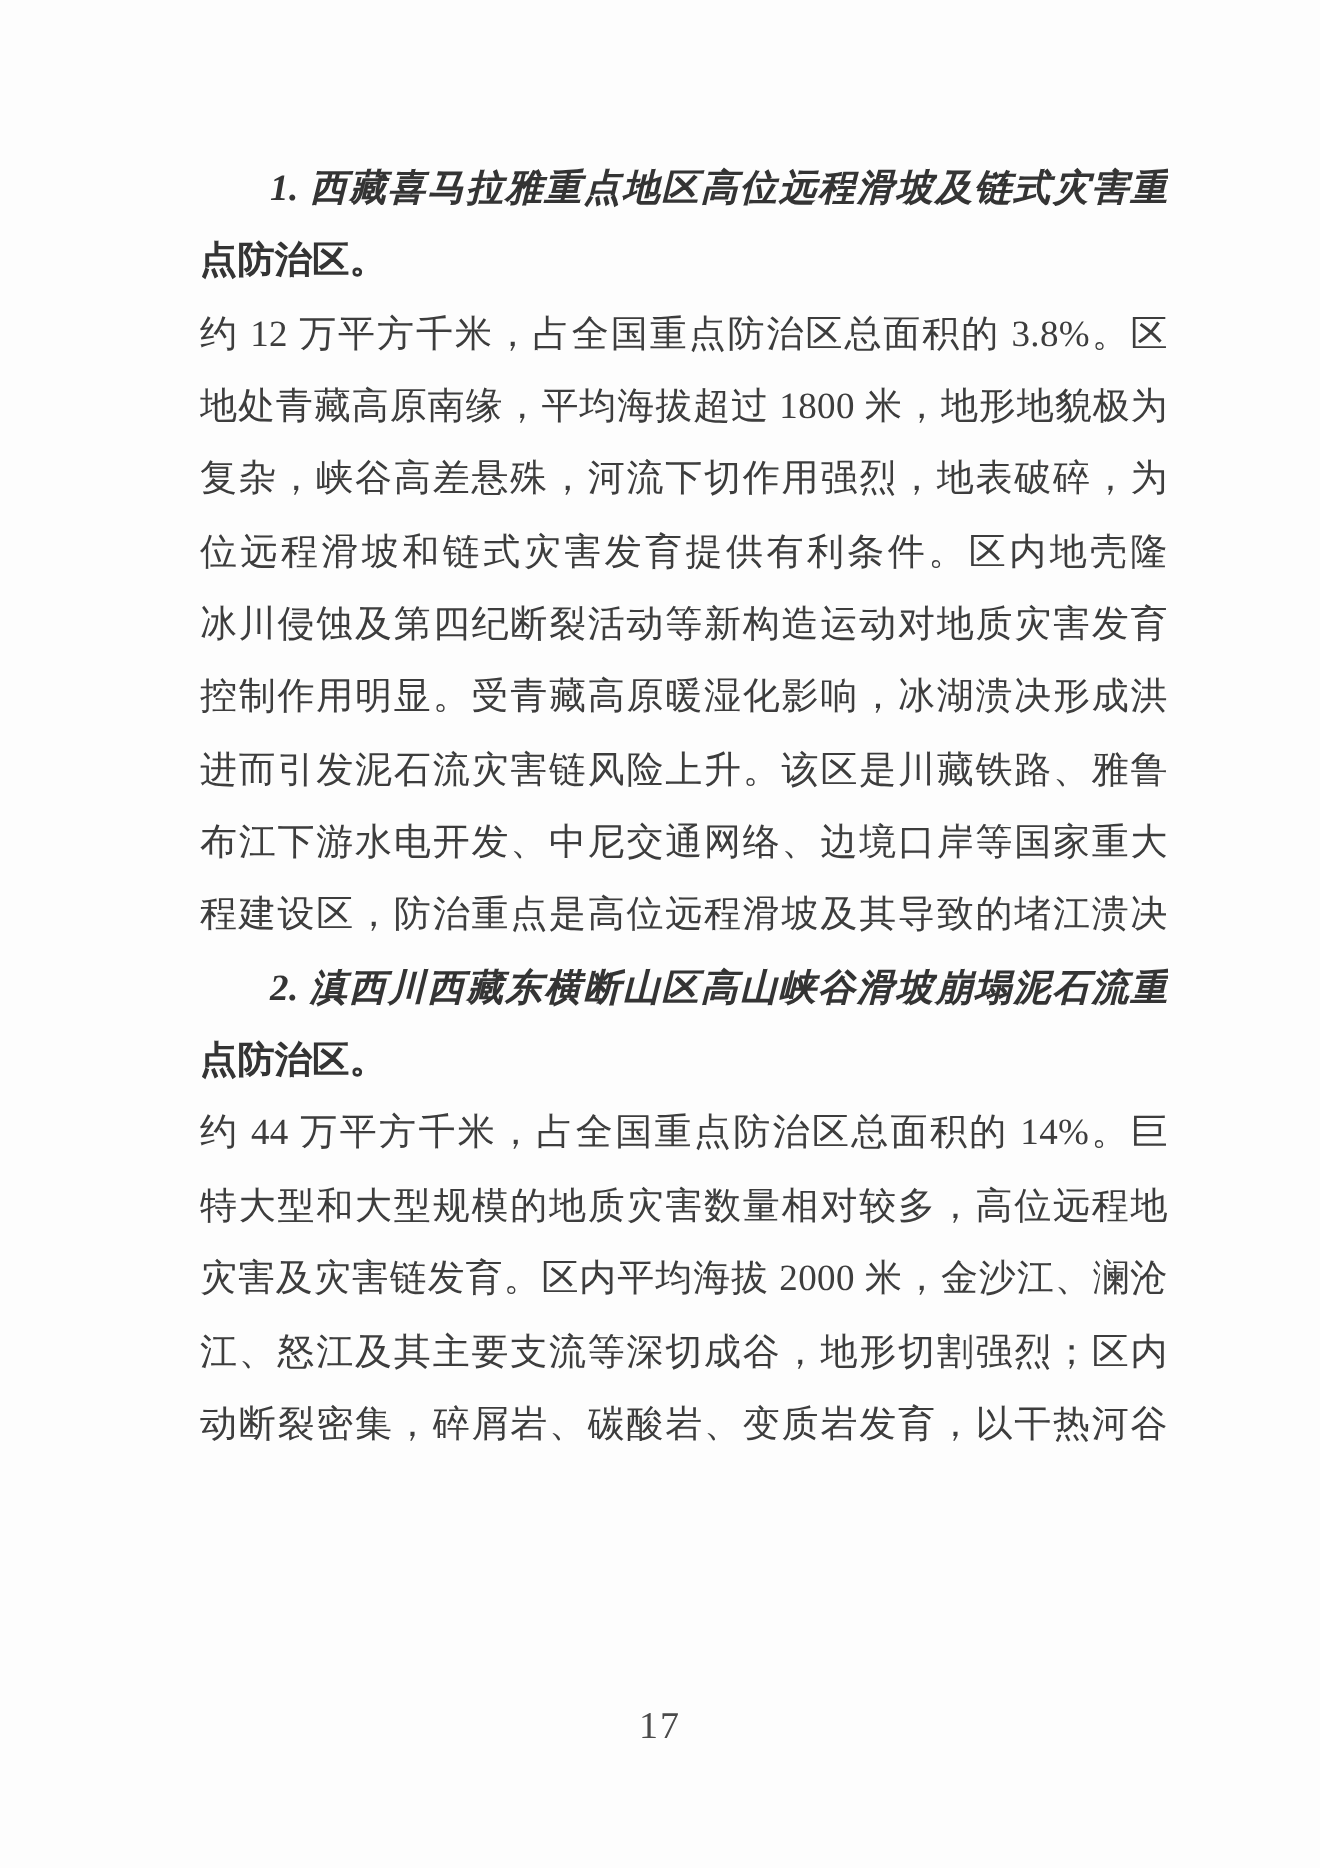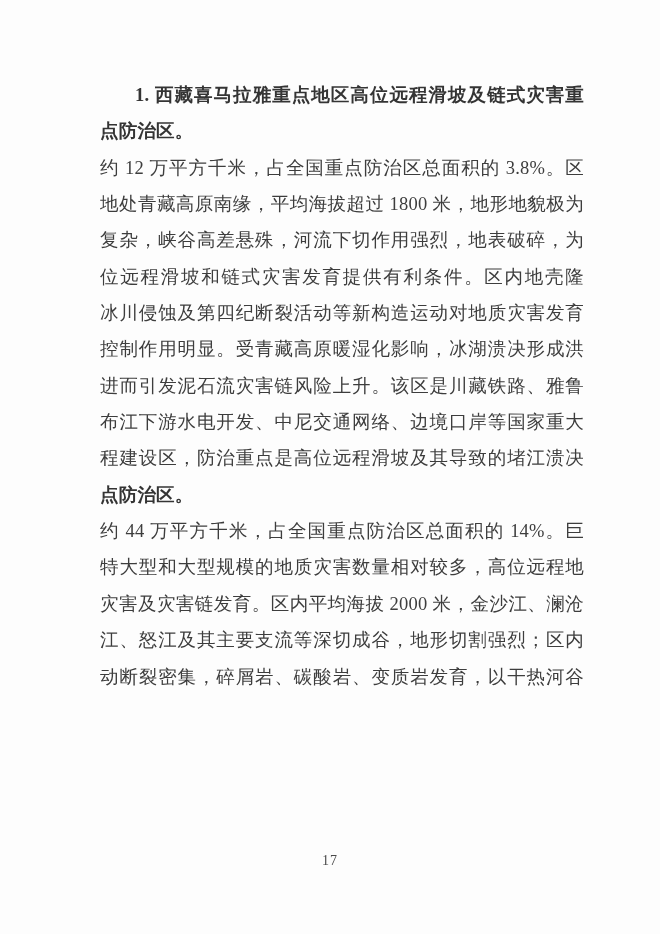--- a/index.html
+++ b/index.html
@@ -30,52 +30,54 @@
     text-align-last: justify;
     overflow: hidden;
     letter-spacing: 0.2px;
     white-space: normal;
   }
   .line.end {
     text-align-last: left;
   }
   .line.indent {
     text-indent: 35px;
+    font-style: italic;
   }
   .line.heading {
     font-weight: bold;
     color: #343434;
   }
   .page-number {
     position: absolute;
     left: 0;
     right: 0;
     top: 853px;
     text-align: center;
-    font-size: 14px;
+    font-size: 19px;
     color: #4a4a4a;
     letter-spacing: 1px;
   }
 </style>
 </head>
 <body>
 
 <div class="page">
   <div class="content">
     <div class="line heading indent">1. 西藏喜马拉雅重点地区高位远程滑坡及链式灾害重</div>
     <div class="line heading end">点防治区。</div>
     <div class="line">约 12 万平方千米，占全国重点防治区总面积的 3.8%。区内</div>
     <div class="line">地处青藏高原南缘，平均海拔超过 1800 米，地形地貌极为</div>
     <div class="line">复杂，峡谷高差悬殊，河流下切作用强烈，地表破碎，为高</div>
     <div class="line">位远程滑坡和链式灾害发育提供有利条件。区内地壳隆升、</div>
     <div class="line">冰川侵蚀及第四纪断裂活动等新构造运动对地质灾害发育</div>
     <div class="line">控制作用明显。受青藏高原暖湿化影响，冰湖溃决形成洪水</div>
     <div class="line">进而引发泥石流灾害链风险上升。该区是川藏铁路、雅鲁藏</div>
     <div class="line">布江下游水电开发、中尼交通网络、边境口岸等国家重大工</div>
     <div class="line">程建设区，防治重点是高位远程滑坡及其导致的堵江溃决链</div>
+    <div class="line heading indent">2. 滇西川西藏东横断山区高山峡谷滑坡崩塌泥石流重</div>
     <div class="line heading end">点防治区。</div>
     <div class="line">约 44 万平方千米，占全国重点防治区总面积的 14%。巨型、</div>
     <div class="line">特大型和大型规模的地质灾害数量相对较多，高位远程地质</div>
     <div class="line">灾害及灾害链发育。区内平均海拔 2000 米，金沙江、澜沧</div>
     <div class="line">江、怒江及其主要支流等深切成谷，地形切割强烈；区内活</div>
     <div class="line">动断裂密集，碎屑岩、碳酸岩、变质岩发育，以干热河谷气</div>
   </div>
   <div class="page-number">17</div>
 </div>
 

